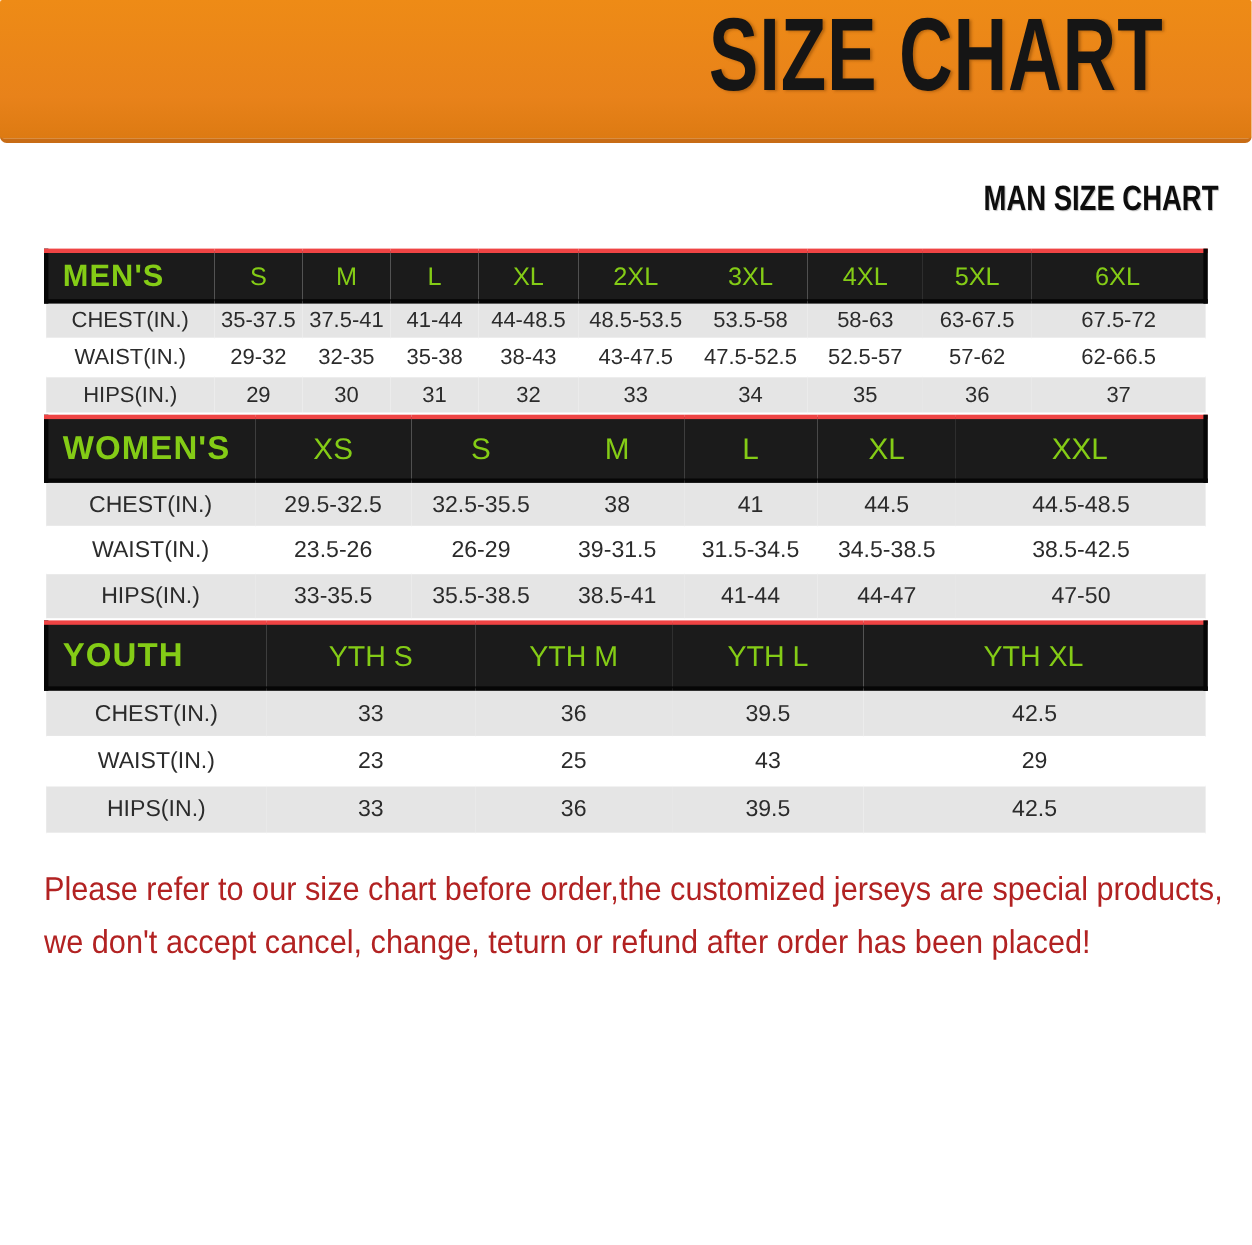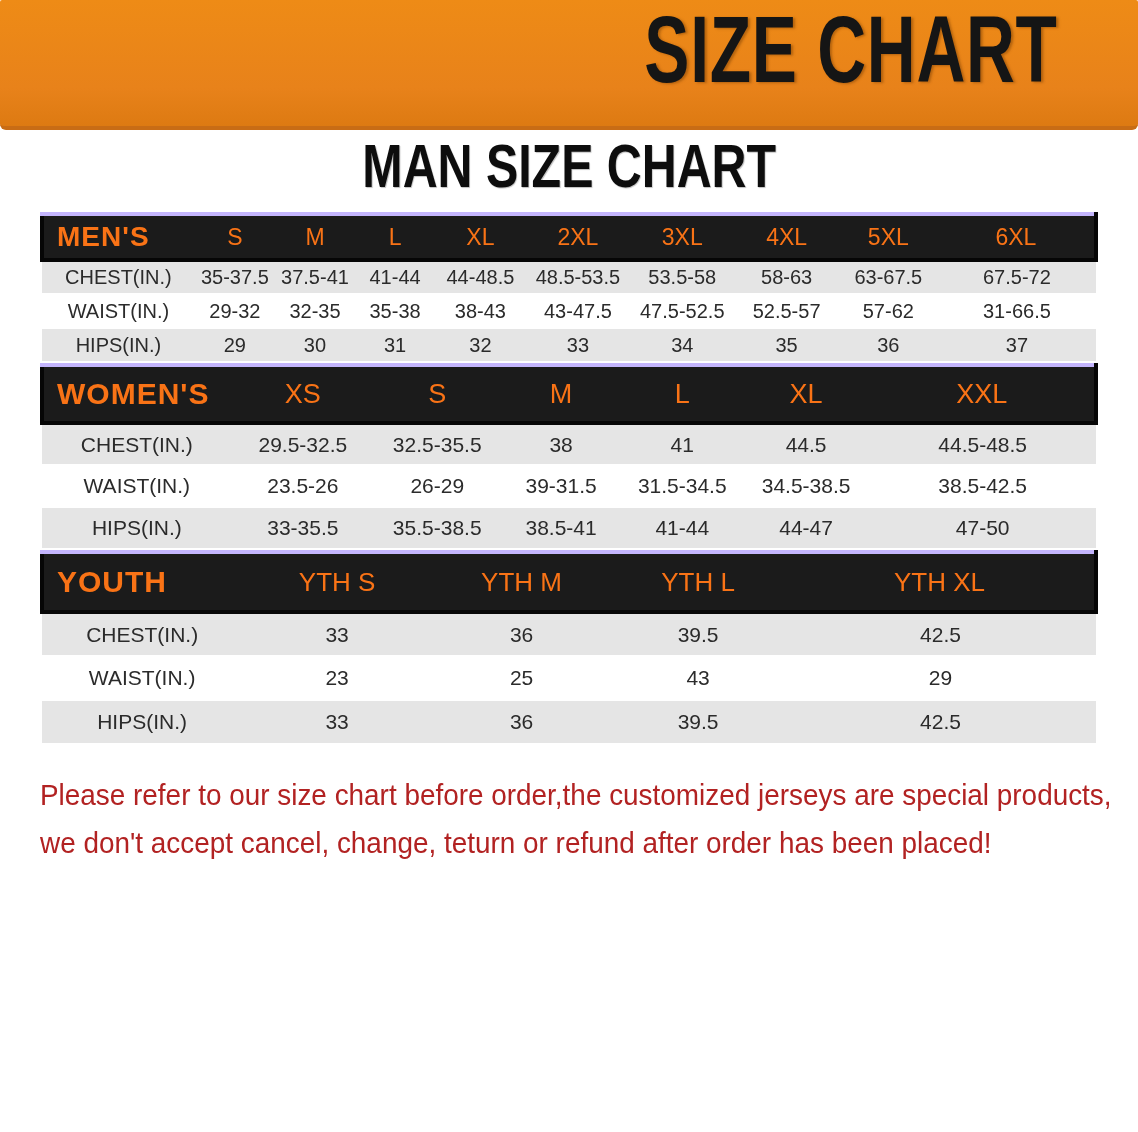--- a/index.html
+++ b/index.html
@@ -26,23 +26,23 @@
     font-weight: bold;
     color: #151515;
     letter-spacing: 1px;
     transform: scaleX(0.72);
     text-shadow: 3px 1px 3px rgba(110, 55, 0, 0.45);
     white-space: nowrap;
   }
 
   
   .section-heading {
-    margin: 8px 0 18px;
-    text-align: center;
-    font-size: 62px;
+    margin: 22px 0 18px;
+    text-align: right;
+    font-size: 32px;
     line-height: 56px;
   }
   .section-heading .cond {
     display: inline-block;
     font-weight: bold;
     color: #0d0d0d;
     transform: scaleX(0.78);
     white-space: nowrap;
     text-shadow: 1px 1px 1px rgba(0,0,0,0.25);
   }
@@ -52,24 +52,24 @@
   
   table.size-table {
     width: 1058px;
     margin: 0 40px;
     border-collapse: collapse;
     table-layout: fixed;
     border-bottom: 2px solid #ABABAB;
   }
   .size-table th {
     background: #1B1B1B;
-    color: #f97316;
+    color: #84cc16;
     font-weight: normal;
     text-align: center;
-    border-top: 4px solid #c4b5fd;
+    border-top: 4px solid #ef4444;
     border-bottom: 4px solid #060606;
   }
   .size-table th.label-col {
     text-align: left;
     padding-left: 13px;
     font-weight: bold;
     letter-spacing: 1px;
     border-left: 4px solid #060606;
   }
   .size-table th:last-child { border-right: 4px solid #060606; }
@@ -160,21 +160,21 @@
         <tr>
           <td class="label-col">WAIST(IN.)</td>
           <td>29-32</td>
           <td>32-35</td>
           <td>35-38</td>
           <td>38-43</td>
           <td>43-47.5</td>
           <td>47.5-52.5</td>
           <td>52.5-57</td>
           <td>57-62</td>
-          <td>31-66.5</td>
+          <td>62-66.5</td>
         </tr>
         <tr>
           <td class="label-col">HIPS(IN.)</td>
           <td>29</td>
           <td>30</td>
           <td>31</td>
           <td>32</td>
           <td>33</td>
           <td>34</td>
           <td>35</td>

